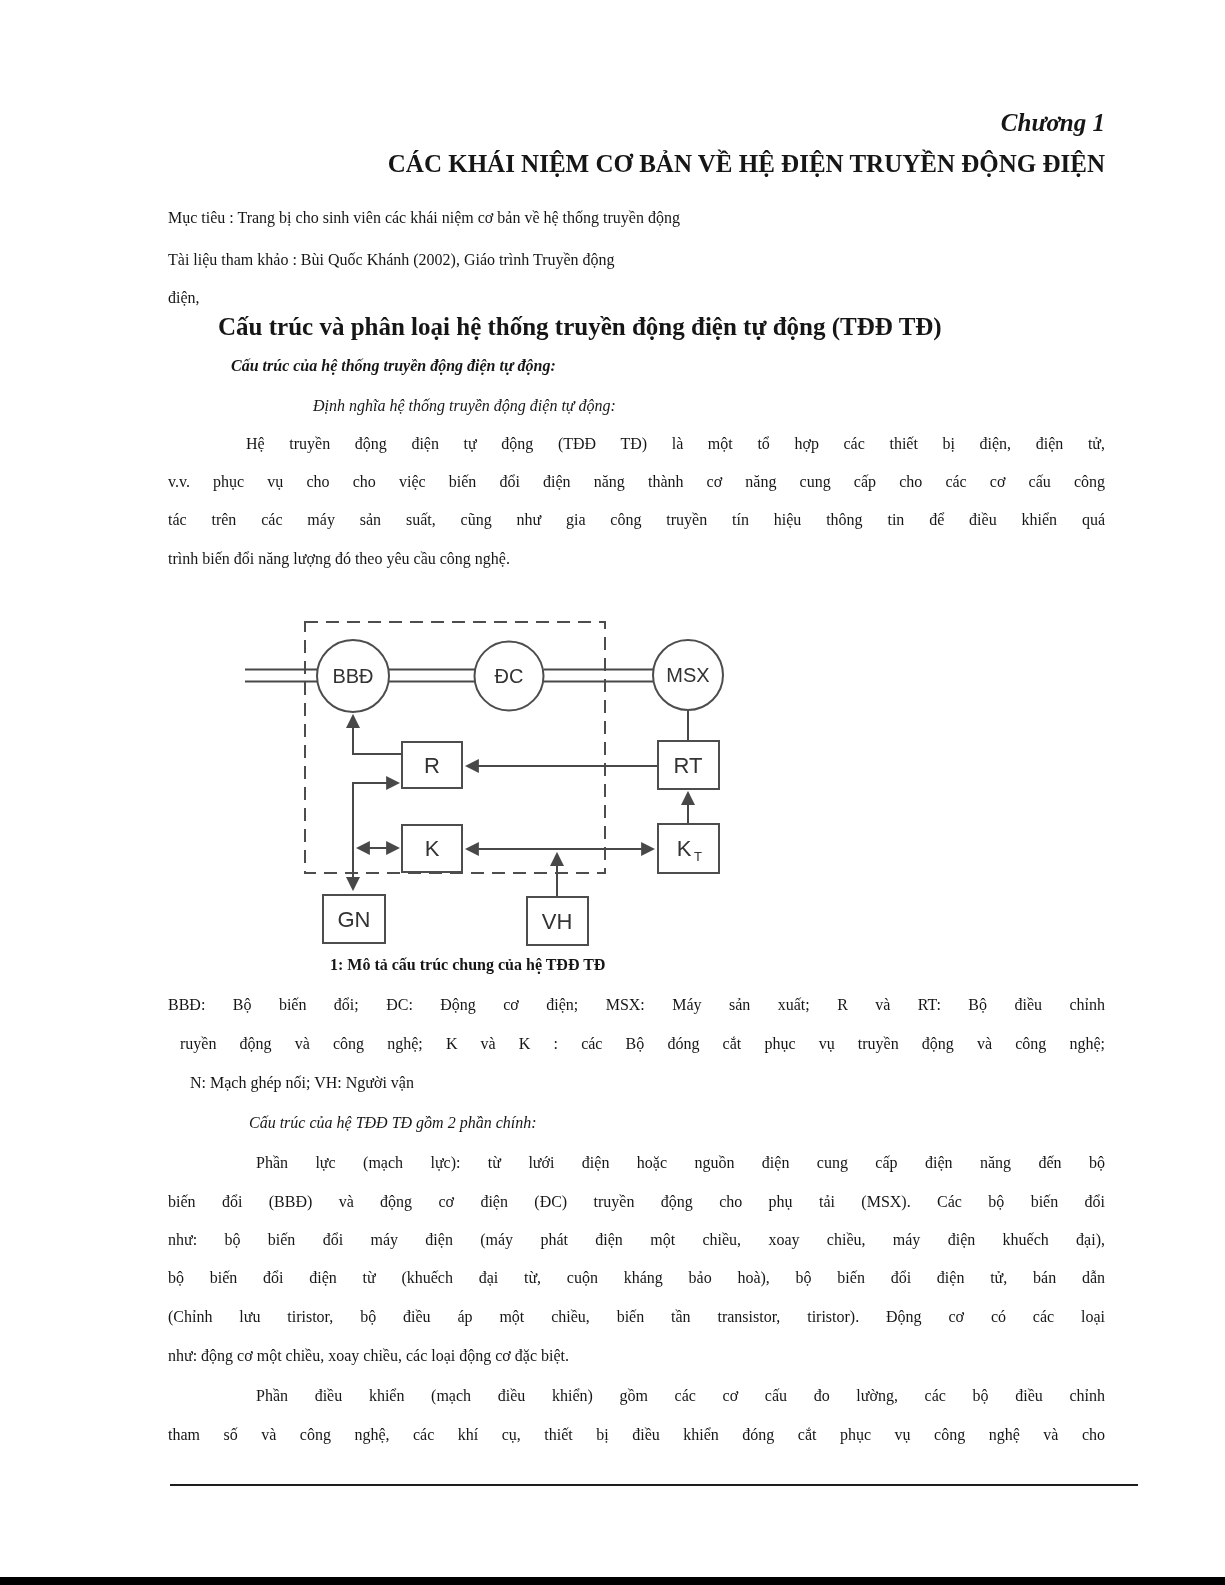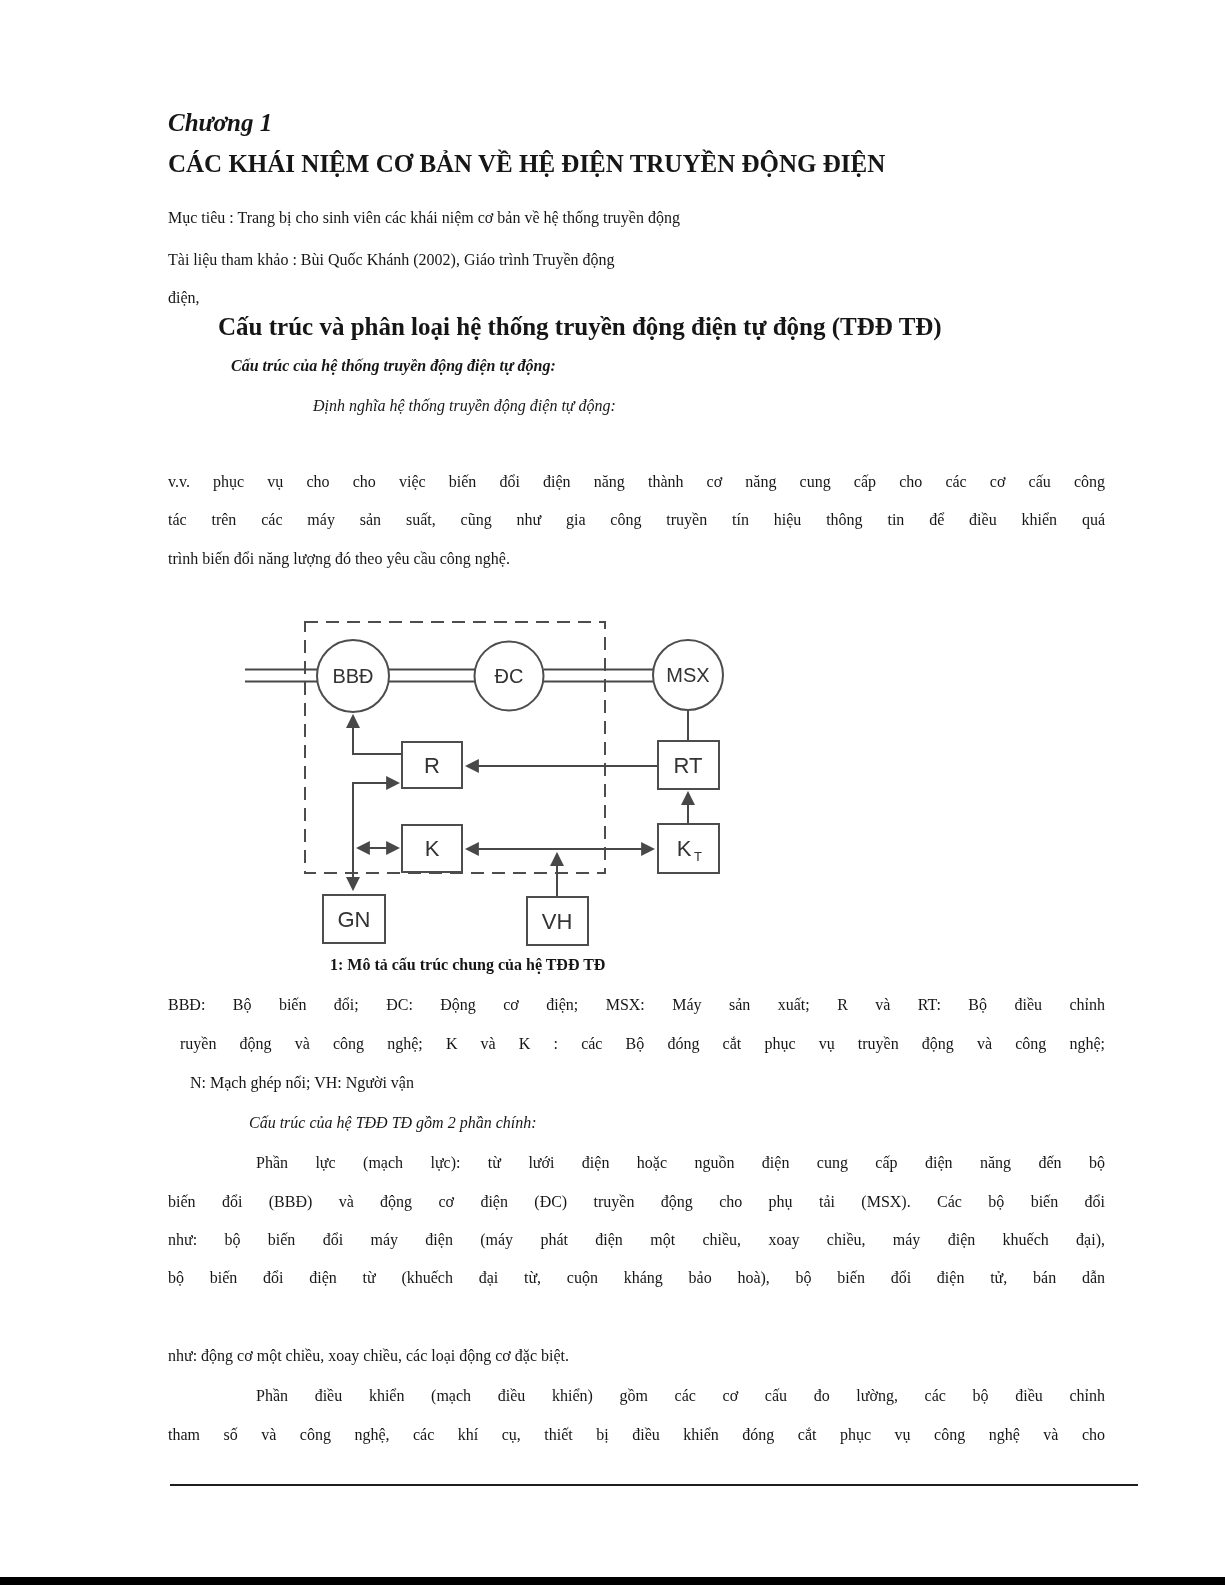--- a/index.html
+++ b/index.html
@@ -15,21 +15,21 @@
   .ln{
     position:absolute;
     left:168px;width:937px;
     font-size:16px;
     line-height:33px;
     max-height:36px;
     overflow:hidden;
     white-space:normal;
   }
   .just{text-align:justify;text-align-last:justify;}
-  .center{text-align:left;}
+  .center{text-align:right;}
   .b{font-weight:bold;}
   .i{font-style:italic;}
   .sz25{font-size:25px;}
   .diagram-svg{position:absolute;left:0;top:600px;width:1225px;height:360px;}
   .diagram-svg text{font-family:"Liberation Sans", sans-serif;fill:#333333;}
   .node-lbl{font-size:20px;}
   .box-lbl{font-size:22px;}
   .sub-lbl{font-size:13px;}
   .footnote-rule{
     position:absolute;left:170px;top:1484px;width:968px;height:2px;background:#1d1d1d;
@@ -47,20 +47,21 @@
   <div class="ln center b sz25" style="top:147px">CÁC KHÁI NIỆM CƠ BẢN VỀ HỆ ĐIỆN TRUYỀN ĐỘNG ĐIỆN</div>
 
   <div class="ln" style="top:201px">Mục tiêu : Trang bị cho sinh viên các khái niệm cơ bản về hệ thống truyền động</div>
   <div class="ln" style="top:243px">Tài liệu tham khảo : Bùi Quốc Khánh (2002), Giáo trình Truyền động</div>
   <div class="ln" style="top:281px">điện,</div>
 
   <div class="ln b sz25" style="top:310px;padding-left:50px;width:887px">Cấu trúc và phân loại hệ thống truyền động điện tự động (TĐĐ TĐ)</div>
   <div class="ln b i" style="top:349px;padding-left:63px;width:874px">Cấu trúc của hệ thống truyền động điện tự động:</div>
   <div class="ln i" style="top:389px;padding-left:145px;width:792px">Định nghĩa hệ thống truyền động điện tự động:</div>
 
+  <div class="ln just" style="top:427px;text-indent:78px">Hệ truyền động điện tự động (TĐĐ TĐ) là một tổ hợp các thiết bị điện, điện tử,</div>
   <div class="ln just" style="top:465px">v.v. phục vụ cho cho việc biến đổi điện năng thành cơ năng cung cấp cho các cơ cấu công</div>
   <div class="ln just" style="top:503px">tác trên các máy sản suất, cũng như gia công truyền tín hiệu thông tin để điều khiển quá</div>
   <div class="ln" style="top:542px">trình biến đổi năng lượng đó theo yêu cầu công nghệ.</div>
 
 
   <svg class="diagram-svg" viewBox="0 600 1225 360">
     <defs>
       <marker id="ah" viewBox="0 0 10 10" refX="8.5" refY="5" markerWidth="7" markerHeight="7" orient="auto-start-reverse">
         <path d="M0,0 L10,5 L0,10 z" fill="#484848"></path>
       </marker>
@@ -120,20 +121,21 @@
   <div class="ln just" style="top:988px">BBĐ: Bộ biến đổi; ĐC: Động cơ điện; MSX: Máy sản xuất; R và RT: Bộ điều chỉnh</div>
   <div class="ln just" style="top:1027px;padding-left:12px;width:925px">ruyền động và công nghệ; K và K : các Bộ đóng cắt phục vụ truyền động và công nghệ;</div>
   <div class="ln" style="top:1066px;padding-left:22px;width:915px">N: Mạch ghép nối; VH: Người vận</div>
 
   <div class="ln i" style="top:1106px;padding-left:81px;width:856px">Cấu trúc của hệ TĐĐ TĐ gồm 2 phần chính:</div>
 
   <div class="ln just" style="top:1146px;text-indent:88px">Phần lực (mạch lực): từ lưới điện hoặc nguồn điện cung cấp điện năng đến bộ</div>
   <div class="ln just" style="top:1185px">biến đổi (BBĐ) và động cơ điện (ĐC) truyền động cho phụ tải (MSX). Các bộ biến đổi</div>
   <div class="ln just" style="top:1223px">như: bộ biến đổi máy điện (máy phát điện một chiều, xoay chiều, máy điện khuếch đại),</div>
   <div class="ln just" style="top:1261px">bộ biến đổi điện từ (khuếch đại từ, cuộn kháng bảo hoà), bộ biến đổi điện tử, bán dẫn</div>
+  <div class="ln just" style="top:1300px">(Chỉnh lưu tiristor, bộ điều áp một chiều, biến tần transistor, tiristor). Động cơ có các loại</div>
   <div class="ln" style="top:1339px">như: động cơ một chiều, xoay chiều, các loại động cơ đặc biệt.</div>
 
   <div class="ln just" style="top:1379px;text-indent:88px">Phần điều khiển (mạch điều khiển) gồm các cơ cấu đo lường, các bộ điều chỉnh</div>
   <div class="ln just" style="top:1418px">tham số và công nghệ, các khí cụ, thiết bị điều khiển đóng cắt phục vụ công nghệ và cho</div>
 
   <div class="footnote-rule"></div>
 
   <div class="bottom-bar"></div>
 
 </div>

